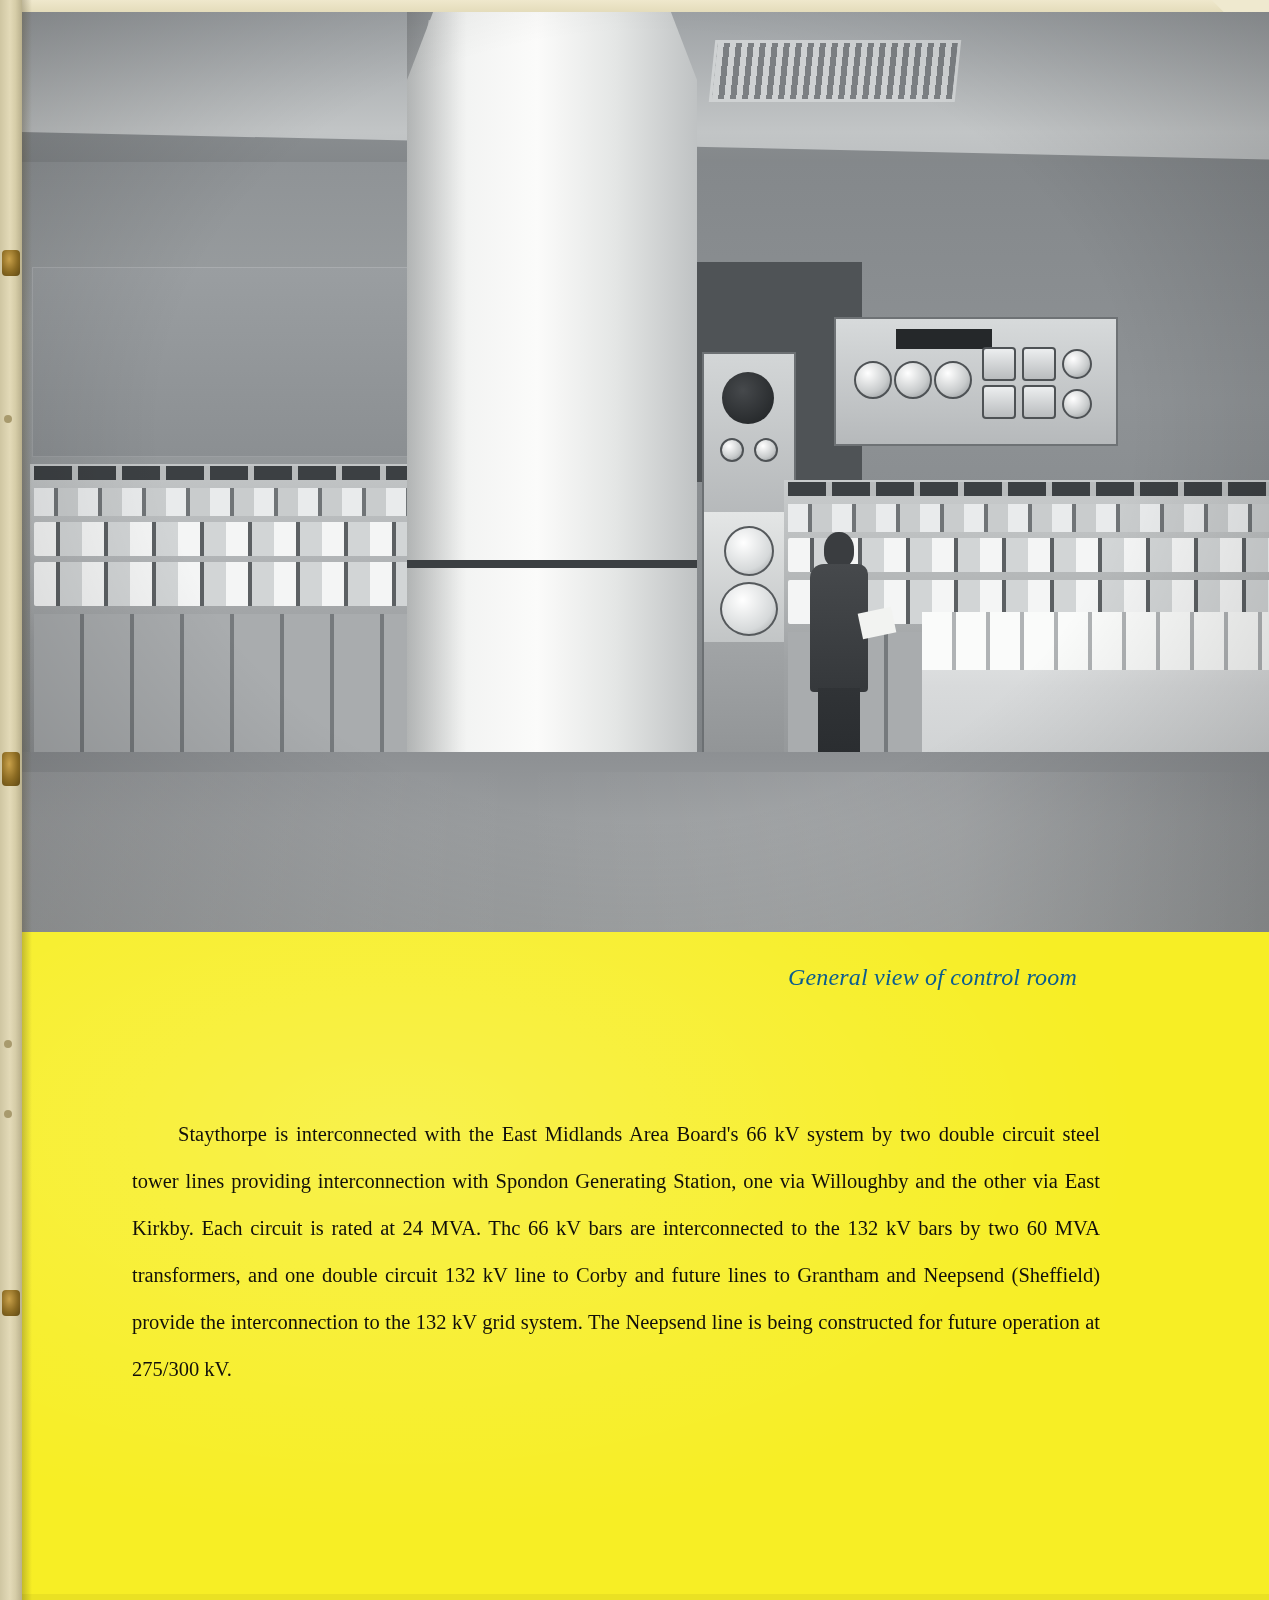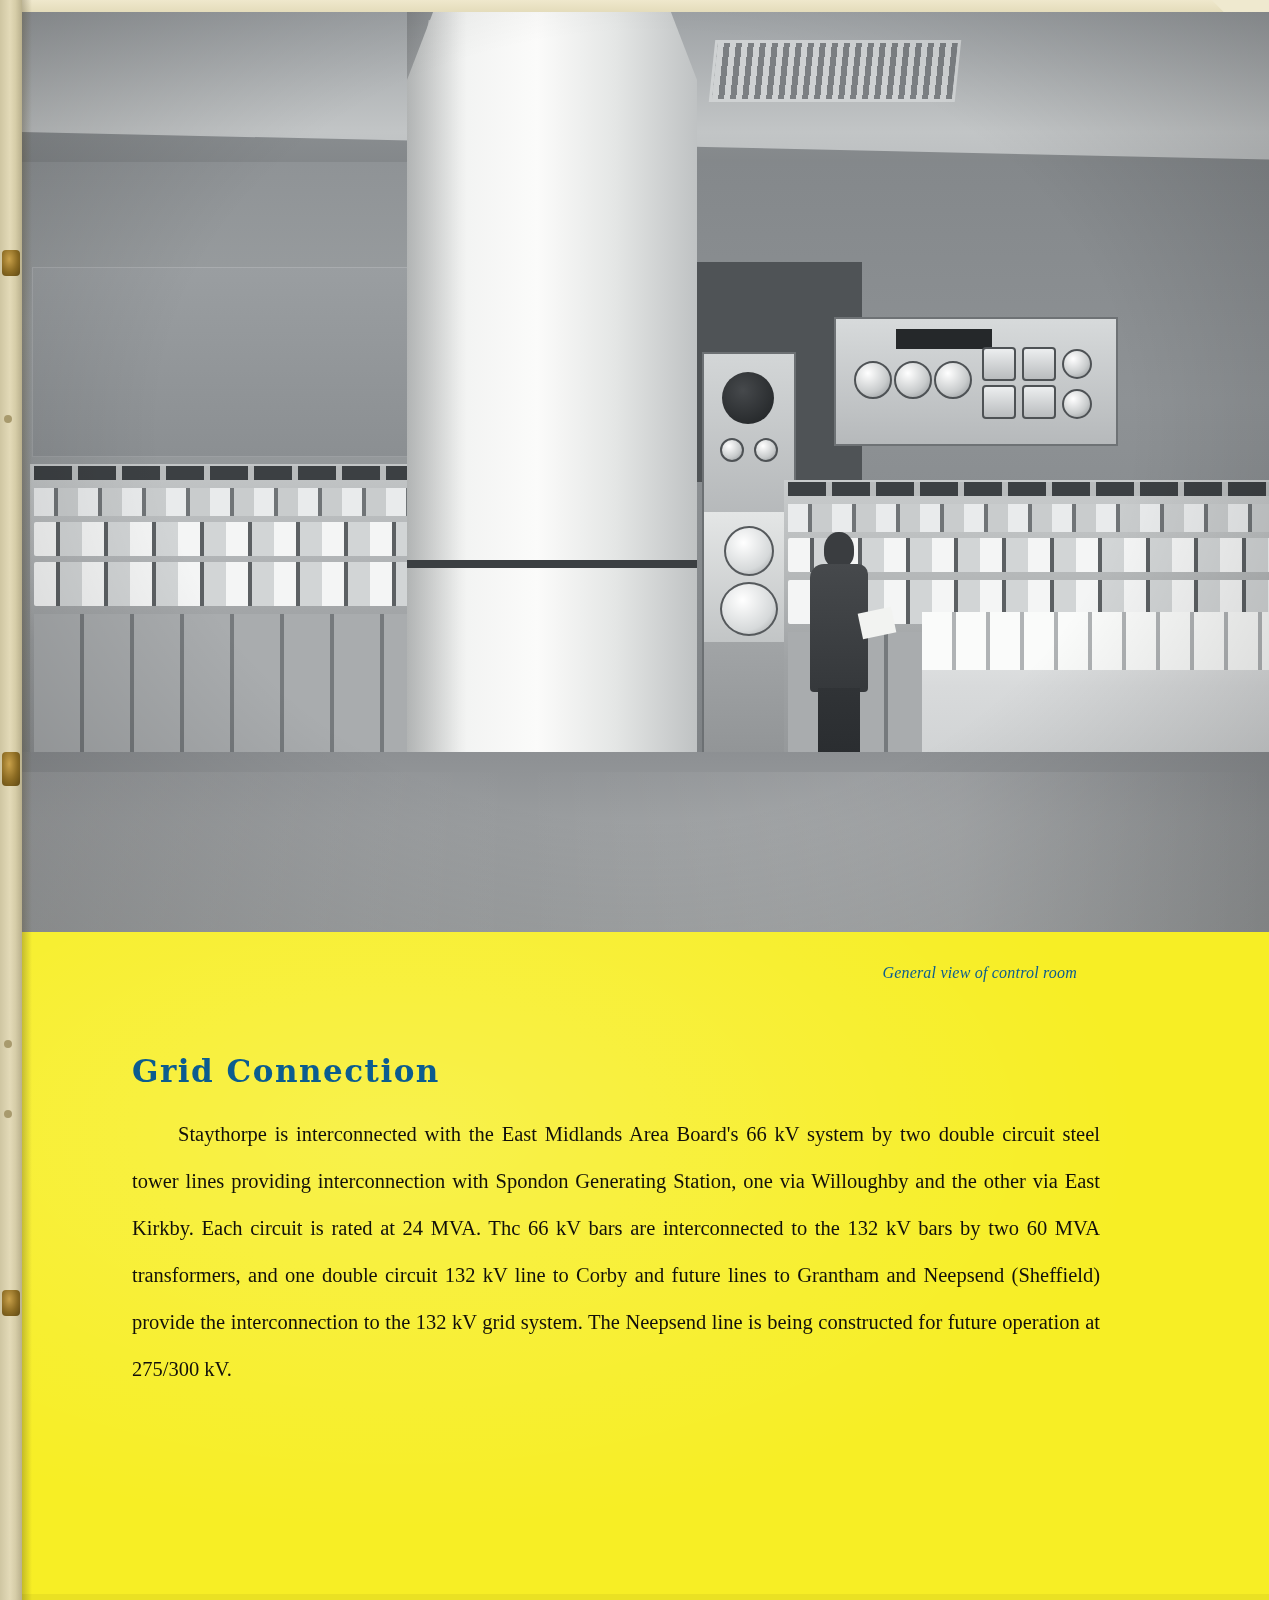--- a/index.html
+++ b/index.html
@@ -285,21 +285,21 @@
   .yellow-inner {
     position: absolute;
     inset: 0;
     background: radial-gradient(ellipse at 30% 30%, rgba(255,255,255,.18), rgba(0,0,0,0) 60%);
   }
   .caption {
     position: absolute;
     right: 192px; top: 32px;
     font-family: "Liberation Serif", serif;
     font-style: italic;
-    font-size: 16px;
+    font-size: 24px;
     color: #0b5c8f;
     letter-spacing: .2px;
   }
   .heading {
     position: absolute;
     left: 110px; top: 100px;
     font-family: "DejaVu Serif", serif;
     font-weight: bold;
     font-size: 31px;
     color: #0b5c8f;
@@ -407,21 +407,20 @@
       <div class="floor-sheen"></div>
       <div class="vignette"></div>
     </div>
   </div>
 
   <div class="yellow">
     <div class="yellow-inner"></div>
 
     <div class="caption">General view of control room</div>
 
-    <h1 class="heading">Grid Connection</h1>
 
     <p class="body-text">Staythorpe is interconnected with the East Midlands Area Board's 66 kV system by two double circuit steel tower lines providing interconnection with Spondon Generating Station, one via Willoughby and the other via East Kirkby.   Each circuit is rated at 24 MVA.   Thc 66 kV bars are interconnected to the 132 kV bars by two 60 MVA transformers, and one double circuit 132 kV line to Corby and future lines to Grantham and Neepsend (Sheffield) provide the interconnection to the 132 kV grid system.   The Neepsend line is being constructed for future operation at 275/300 kV.</p>
 
     <div class="bottom-edge"></div>
   </div>
 
   <div class="gutter"></div>
   <div class="gutter-shadow"></div>
   <div class="staple s1"></div>
   <div class="staple s2"></div>

